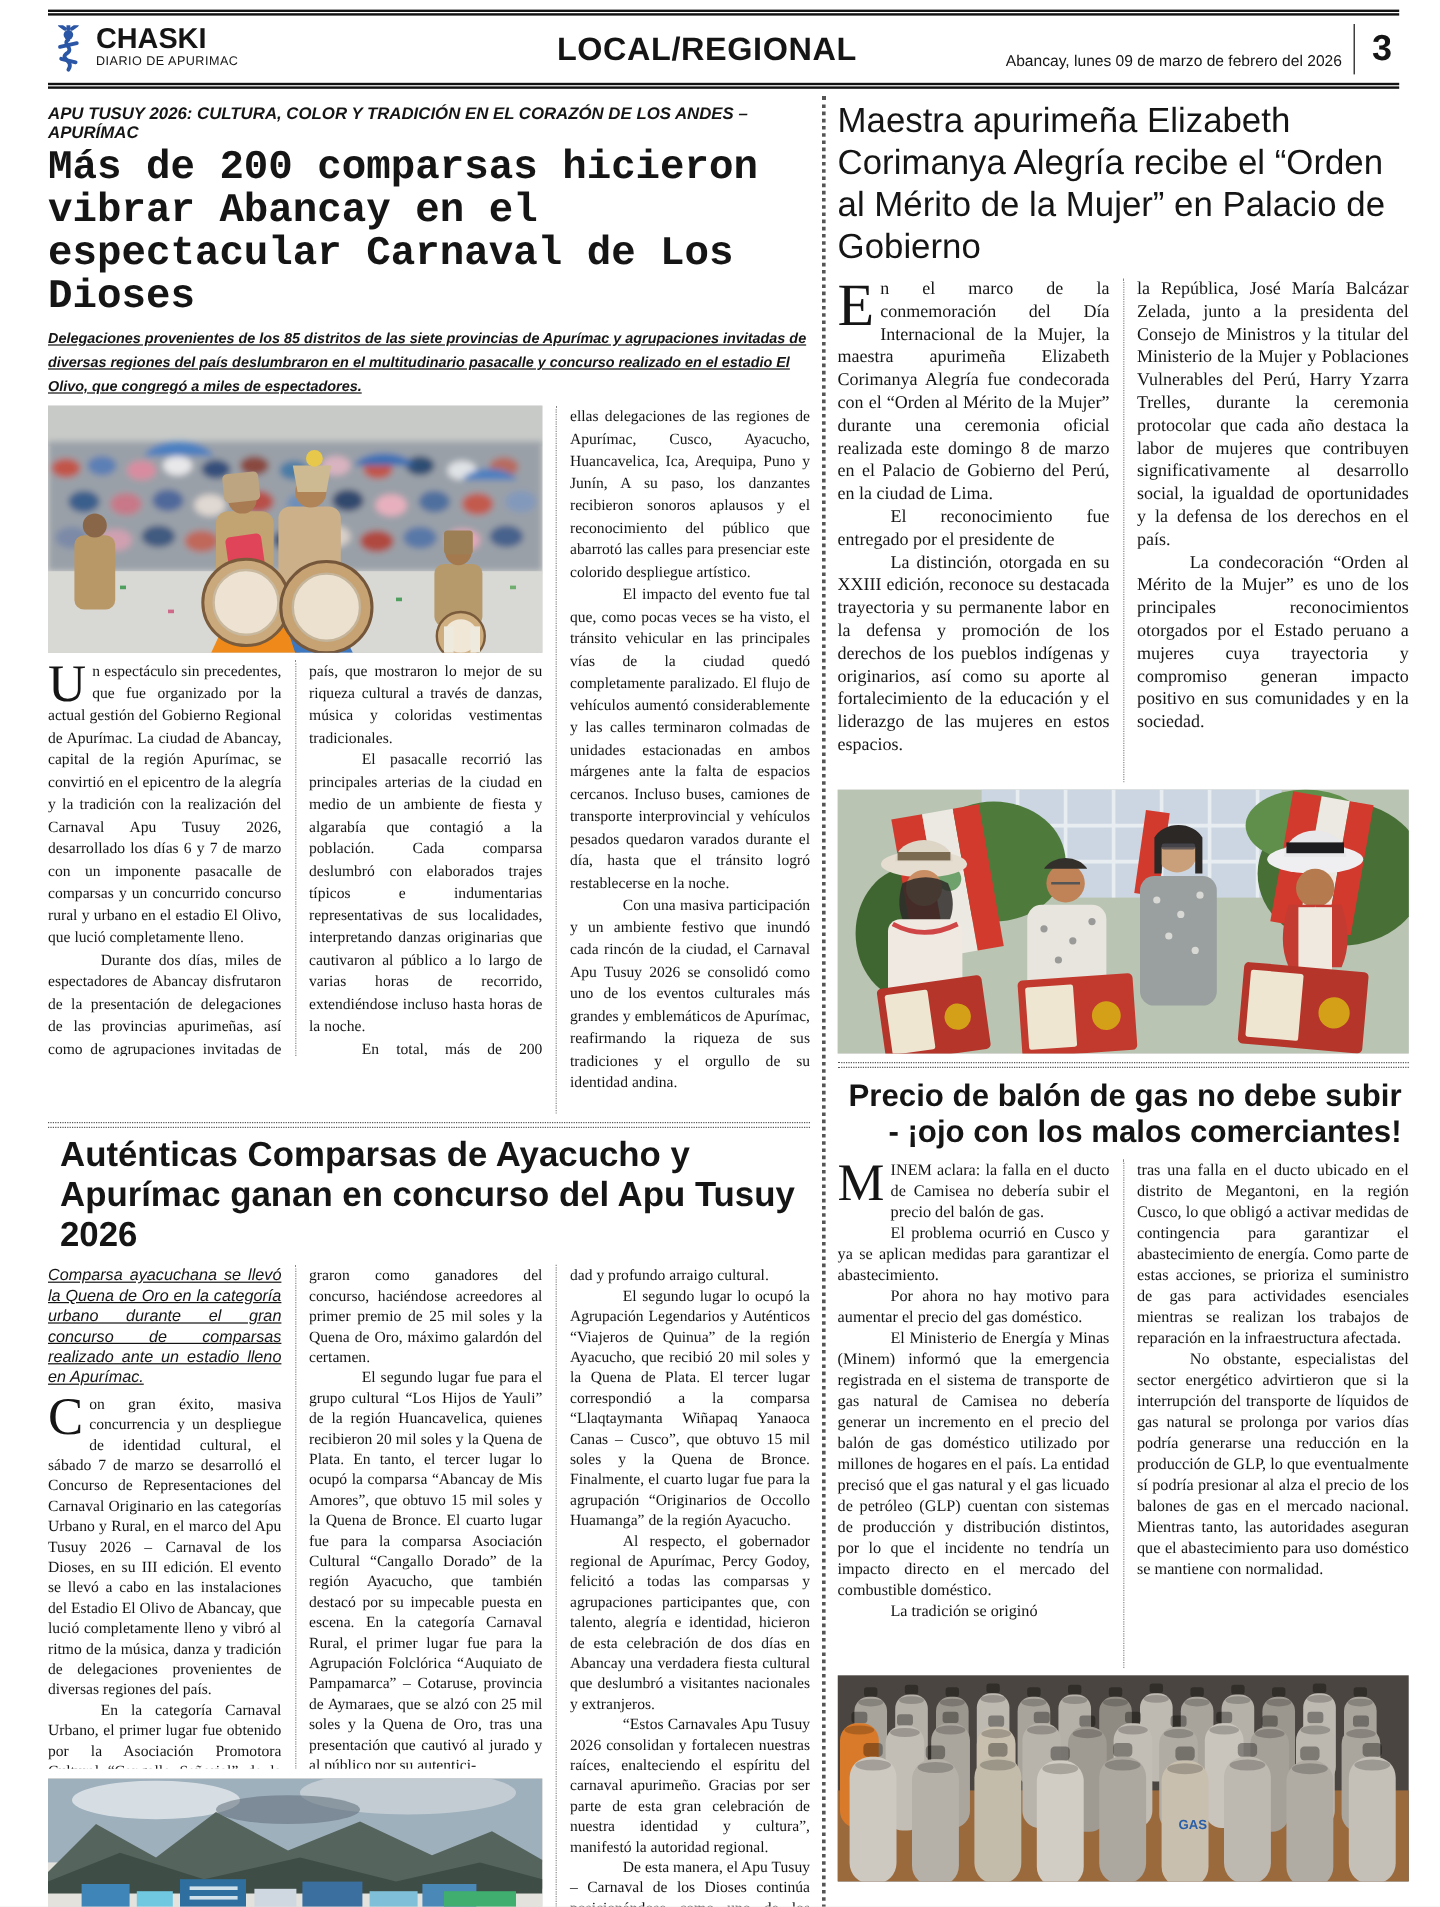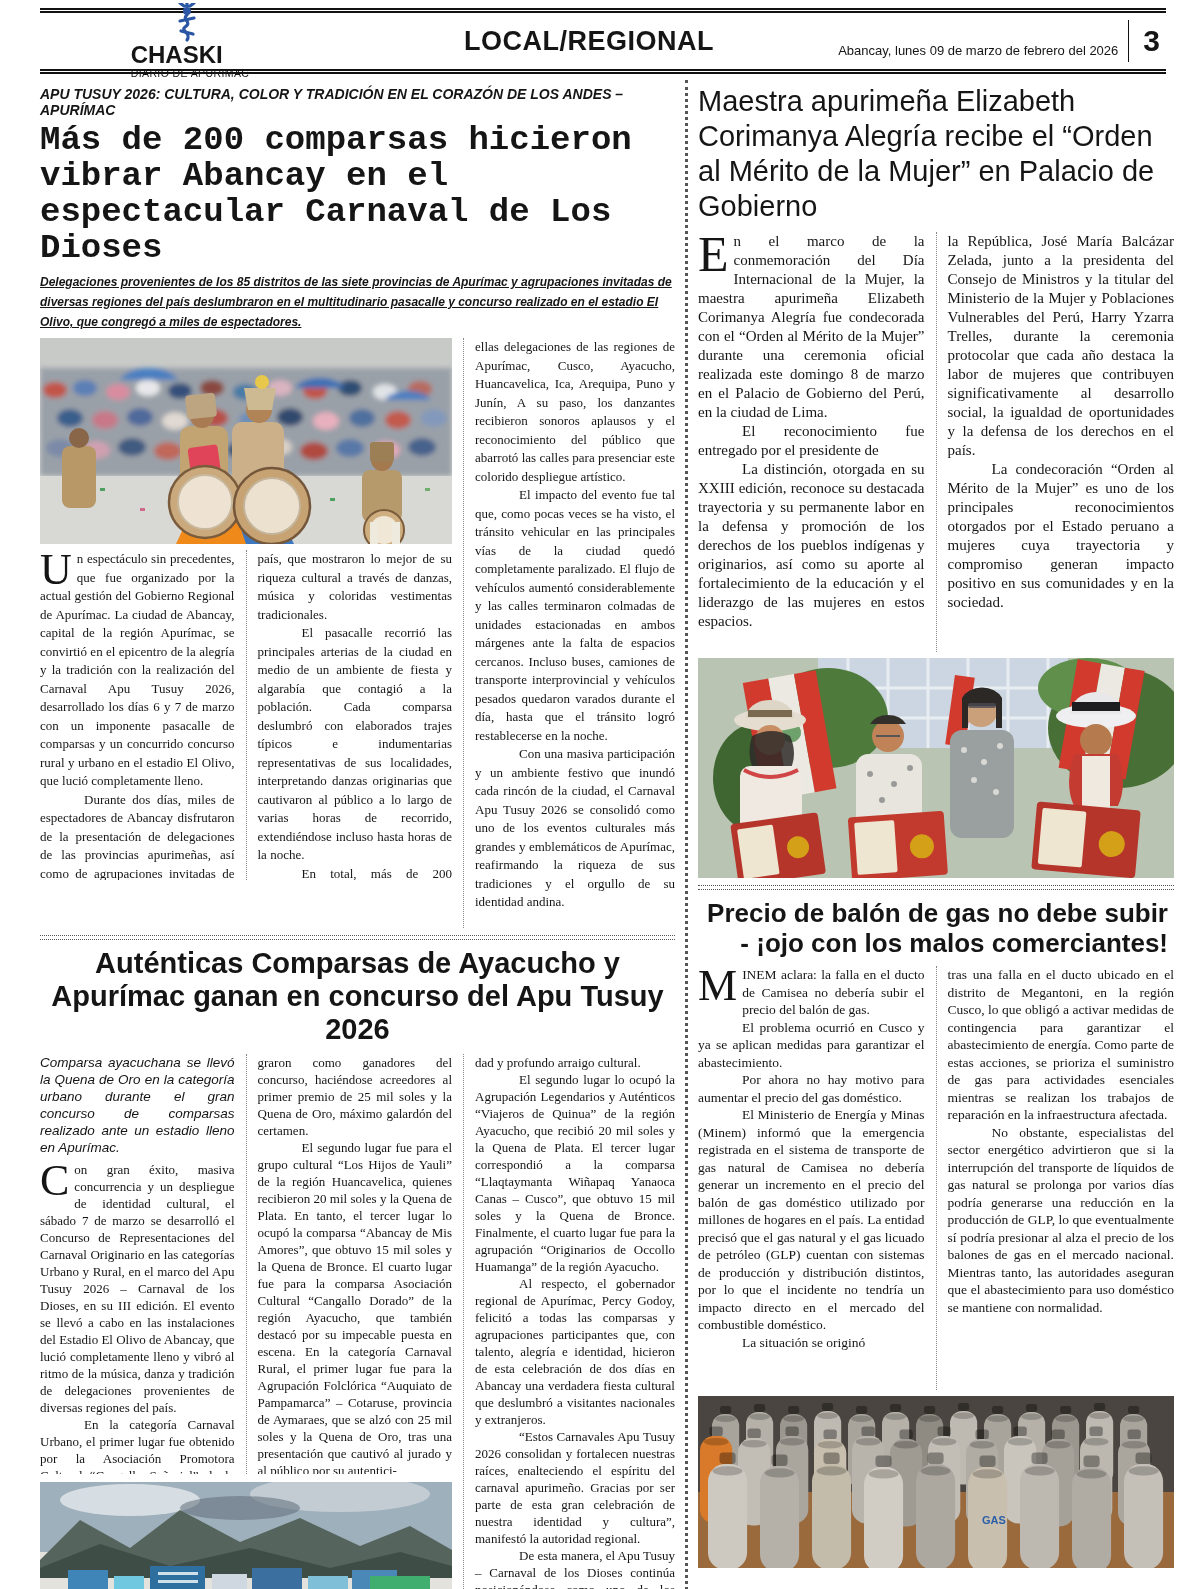--- a/index.html
+++ b/index.html
@@ -1,41 +1,41 @@
 <!DOCTYPE html>
 <html><head>
 <meta charset="utf-8">
 <style>
   html,body{margin:0;padding:0;background:#e8e8e8;}
   .page{width:1200px;height:1589px;background:#fff;margin:0 auto;box-sizing:border-box;
         padding:8px 34px 0 40px;overflow:hidden;color:#151515;position:relative;}
   
   .masthead{border-top:5px double #111;border-bottom:5px double #111;
             display:flex;align-items:center;height:52px;padding:2px 0;}
-  .brand{display:flex;align-items:center;width:300px;flex-direction:column;}
+  .brand{display:flex;width:300px;}
   .brand svg{flex:0 0 auto;margin-right:6px;}
   .brand-name{font-family:"Liberation Sans",sans-serif;font-weight:bold;font-size:24px;line-height:24px;}
   .brand-tag{font-family:"Liberation Sans",sans-serif;font-size:10.5px;letter-spacing:.4px;}
   .section-title{flex:1;text-align:center;font-family:"Liberation Sans",sans-serif;
                  font-weight:bold;font-size:27px;letter-spacing:.5px;}
   .dateline{font-family:"Liberation Sans",sans-serif;font-size:13px;white-space:nowrap;margin-right:10px;margin-top:19px;}
   .pagenum{font-family:"Liberation Sans",sans-serif;font-weight:bold;font-size:30px;
            border-left:1.5px solid #111;padding:4px 6px 4px 14px;}
   
   .content{display:flex;margin-top:6px;}
   .super-left{width:636px;}
   .super-right{width:476px;border-left:3px double #555;border-left-style:dotted;padding-left:10px;margin-left:10px;}
   .hsep{height:3px;border-top:1px dotted #555;border-bottom:1px dotted #555;margin:7px 0;}
   
   .kicker{font-family:"Liberation Sans",sans-serif;font-style:italic;font-weight:600;
           font-size:14px;line-height:16px;margin:6px 0 2px 0;}
   .headline-xl{font-family:Liberation Mono, monospace;font-weight:bold;font-size:34px;
                line-height:36px;text-align:left;margin:4px 0 6px 0;}
   .headline-l{font-family:"Liberation Sans",sans-serif;font-weight:bold;font-size:29px;
-              line-height:33px;text-align:center;margin:6px 10px 8px 10px;}
+              line-height:33px;text-align:left;margin:6px 10px 8px 10px;}
   .headline-light{font-family:"Liberation Sans",sans-serif;font-weight:400;font-size:29px;
                   line-height:35px;margin:4px 0 8px 0;}
   .headline-gas{font-family:"Liberation Sans",sans-serif;font-weight:bold;font-size:26px;
                 line-height:30px;text-align:right;margin:8px 6px 8px 6px;}
   .lede{font-family:"Liberation Sans",sans-serif;font-style:italic;font-weight:600;
         font-size:12px;line-height:20px;margin:0 0 6px 0;text-decoration:underline;}
   .body-serif p{font-family:"Liberation Serif",serif;margin:0;text-align:justify;}
   .cols{display:flex;overflow:hidden;}
   .cols .col{flex:1;}
   .cols .col + .col{border-left:1px dotted #888;padding-left:11px;margin-left:11px;}
@@ -44,21 +44,21 @@
   .lf-tight p{font-size:13px;line-height:17px;}
   .ind{text-indent:44px;}
   .dropcap{float:left;font-family:"Liberation Serif",serif;font-size:44px;line-height:35px;
            padding:2px 5px 0 0;}
   .dropcap-big{float:left;font-family:"Liberation Serif",serif;font-size:50px;line-height:40px;
            padding:2px 5px 0 0;}
   
   .rt p{font-size:15px;line-height:19px;}
   .rt-gas p{font-size:13.5px;line-height:17.5px;}
   .contest-lede{font-family:"Liberation Sans",sans-serif !important;font-style:italic;
-                font-size:13.5px !important;line-height:17px !important;margin-bottom:5px !important;}
+                font-size:13.5px !important;line-height:17px !important;margin-bottom:5px !important;text-decoration:underline;}
   
   .a1body{display:flex;}
   .a1left{width:412px;}
   .a1right{width:200px;border-left:1px dotted #888;padding-left:11px;margin-left:11px;
            height:590px;overflow:hidden;}
   .a2right{width:200px;border-left:1px dotted #888;padding-left:11px;margin-left:11px;
            height:621px;overflow:hidden;}
   .photo{display:block;background:#ccc;}
   .h330{height:330px;margin-top:6px;}
   .h420{height:420px;}
@@ -365,21 +365,21 @@
       <div class="hsep"></div>
 
       <div>
         <div class="headline-gas">Precio de balón de gas no debe subir - ¡ojo con los malos comerciantes!</div>
         <div class="cols body-serif rt-gas h424">
           <div class="col">
             <p><span class="dropcap">M</span><span>INEM aclara: la falla en el ducto de Camisea no debería subir el precio del balón de gas.</span></p>
             <p class="ind">El problema ocurrió en Cusco y ya se aplican medidas para garantizar el abastecimiento.</p>
             <p class="ind">Por ahora no hay motivo para aumentar el precio del gas doméstico.</p>
             <p class="ind">El Ministerio de Energía y Minas (Minem) informó que la emergencia registrada en el sistema de transporte de gas natural de Camisea no debería generar un incremento en el precio del balón de gas doméstico utilizado por millones de hogares en el país. La entidad precisó que el gas natural y el gas licuado de petróleo (GLP) cuentan con sistemas de producción y distribución distintos, por lo que el incidente no tendría un impacto directo en el mercado del combustible doméstico.</p>
-            <p class="ind">La situación se originó</p>
+            <p class="ind">La tradición se originó</p>
           </div>
           <div class="col">
             <p>tras una falla en el ducto ubicado en el distrito de Megantoni, en la región Cusco, lo que obligó a activar medidas de contingencia para garantizar el abastecimiento de energía. Como parte de estas acciones, se prioriza el suministro de gas para actividades esenciales mientras se realizan los trabajos de reparación en la infraestructura afectada.</p>
             <p class="ind">No obstante, especialistas del sector energético advirtieron que si la interrupción del transporte de líquidos de gas natural se prolonga por varios días podría generarse una reducción en la producción de GLP, lo que eventualmente sí podría presionar al alza el precio de los balones de gas en el mercado nacional. Mientras tanto, las autoridades aseguran que el abastecimiento para uso doméstico se mantiene con normalidad.</p>
           </div>
         </div>
 
         <svg class="photo" width="476" height="172" viewBox="0 0 476 172" style="margin-top:6px">
           <defs>
             <g id="cyl">

